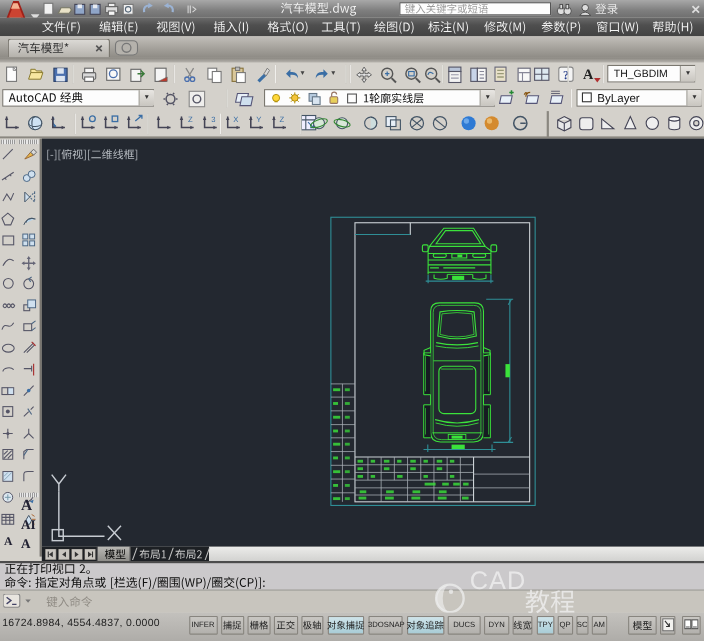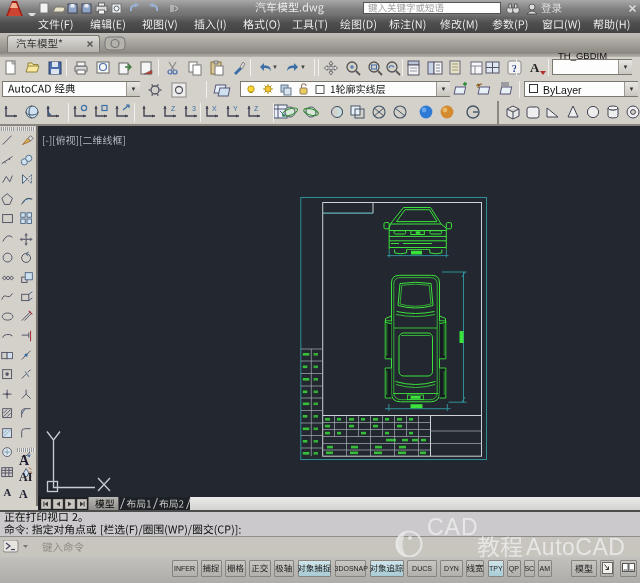--- a/index.html
+++ b/index.html
@@ -172,21 +172,21 @@
     <div style="position:absolute;left:318px;top:59px;width:1px;height:17px;background:#9a978f;border-right:1px solid #f0efec"></div>
     <div style="position:absolute;left:402px;top:59px;width:1px;height:17px;background:#9a978f;border-right:1px solid #f0efec"></div>
     <div style="position:absolute;left:516px;top:59px;width:1px;height:17px;background:#9a978f;border-right:1px solid #f0efec"></div>
     <div style="position:absolute;left:548px;top:59px;width:1px;height:17px;background:#9a978f;border-right:1px solid #f0efec"></div>
     <svg style="position:absolute;left:528px;top:59px" width="20" height="18" viewBox="0 0 20 18">
 <text x="2" y="13" font-family="Liberation Serif" font-size="13" font-weight="bold" fill="#222">A</text>
       <path d="M12 12 l6 0 l-3 4 z" fill="#b03030"></path>
     </svg>
     <div style="position:absolute;left:552px;top:59px;width:80px;height:16px;background:#fdfdfd;border:1px solid #7a776f"></div>
     <div style="position:absolute;left:618px;top:60px;width:14px;height:14px;background:linear-gradient(180deg,#e8e6e2,#c9c6c0);border-left:1px solid #9a978f;color:#333;font:6px/14px 'Liberation Sans',sans-serif;text-align:center">▼</div>
-    <div style="position:absolute;left:558px;top:50px;width:60px;height:11px;font:9.5px 'Liberation Sans',sans-serif;color:#111">TH_GBDIM</div>
+    <div style="position:absolute;left:558px;top:62px;width:60px;height:11px;font:9.5px 'Liberation Sans',sans-serif;color:#111">TH_GBDIM</div>
     <div style="position:absolute;left:0;top:79px;width:640px;height:21px;background:#d4d1cb"></div>
     <div style="position:absolute;left:2px;top:81px;width:138px;height:16px;background:#fdfdfd;border:1px solid #7a776f"></div>
     <div style="position:absolute;left:126px;top:82px;width:14px;height:14px;background:linear-gradient(180deg,#e8e6e2,#c9c6c0);border-left:1px solid #9a978f;color:#333;font:6px/14px 'Liberation Sans',sans-serif;text-align:center">▼</div>
     <svg style="position:absolute;left:146px;top:81px" width="18" height="18" viewBox="0 0 18 18">
       <circle cx="9" cy="9" r="4" fill="none" stroke="#556" stroke-width="1.4"></circle>
       <g stroke="#556" stroke-width="1.4">
         <path d="M9 9 m4.80 0.00 l1.60 0.00"></path>
         <path d="M9 9 m2.40 4.16 l0.80 1.39"></path>
         <path d="M9 9 m-2.40 4.16 l-0.80 1.39"></path>
         <path d="M9 9 m-4.80 0.00 l-1.60 0.00"></path>
@@ -538,22 +538,22 @@
 <path d="M3 3 l4 3 l-4 3" stroke="#446" fill="none" stroke-width="1.2"></path>
       <path d="M8 9.5 l4 0" stroke="#446" stroke-width="1.2"></path>
 <path d="M20 5 l5 0 l-2.5 3 z" fill="#777"></path>
 </svg>
     <svg style="position:absolute;left:395px;top:529px" width="30" height="30" viewBox="0 0 30 30">
 <circle cx="14" cy="15" r="12.5" fill="none" stroke="rgba(238,238,238,0.75)" stroke-width="2.2"></circle>
 <path d="M14 2.5 a12.5 12.5 0 0 0 0 25 a6.5 12.5 0 0 1 0 -25" fill="rgba(238,238,238,0.65)"></path>
 <circle cx="15" cy="9" r="2" fill="rgba(238,238,238,0.75)"></circle>
 </svg>
     <div style="position:absolute;left:427px;top:514px;font:23px 'Liberation Sans',sans-serif;color:rgba(240,240,240,0.78);letter-spacing:1px">CAD</div>
-    <div style="position:absolute;left:526px;top:534px;font:23px 'Liberation Sans',sans-serif;color:rgba(240,240,240,0.78);letter-spacing:0.5px">AutoCAD</div>
     <div style="position:absolute;left:0;top:557px;width:640px;height:26px;background:linear-gradient(180deg,#c3c1bd,#aeaca8)"></div>
+    <div style="position:absolute;left:2px;top:561px;font:9.5px 'Liberation Sans',sans-serif;color:#222;letter-spacing:0.3px">16724.8984, 4554.4837, 0.0000</div>
     <div style="position:absolute;left:171.5px;top:560px;width:26px;height:17px;background:linear-gradient(180deg,#c9c7c3,#b2b0ac);border:1px solid #88857f;border-radius:1px"></div>
     <div style="position:absolute;left:171.5px;top:560px;width:26px;height:17px;font:7px/17px 'Liberation Sans',sans-serif;color:#222;text-align:center">INFER</div>
     <div style="position:absolute;left:200.5px;top:560px;width:21px;height:17px;background:linear-gradient(180deg,#c9c7c3,#b2b0ac);border:1px solid #88857f;border-radius:1px"></div>
     <div style="position:absolute;left:225px;top:560px;width:21px;height:17px;background:linear-gradient(180deg,#c9c7c3,#b2b0ac);border:1px solid #88857f;border-radius:1px"></div>
     <div style="position:absolute;left:249px;top:560px;width:21.5px;height:17px;background:linear-gradient(180deg,#c9c7c3,#b2b0ac);border:1px solid #88857f;border-radius:1px"></div>
     <div style="position:absolute;left:273.5px;top:560px;width:20.5px;height:17px;background:linear-gradient(180deg,#c9c7c3,#b2b0ac);border:1px solid #88857f;border-radius:1px"></div>
     <div style="position:absolute;left:297.5px;top:560px;width:33.5px;height:17px;background:linear-gradient(180deg,#cfe4ea,#a8ccd6);border:1px solid #88857f;border-radius:1px"></div>
     <div style="position:absolute;left:334.5px;top:560px;width:31.5px;height:17px;background:linear-gradient(180deg,#c9c7c3,#b2b0ac);border:1px solid #88857f;border-radius:1px"></div>
     <div style="position:absolute;left:334.5px;top:560px;width:31.5px;height:17px;font:7px/17px 'Liberation Sans',sans-serif;color:#222;text-align:center">3DOSNAP</div>
     <div style="position:absolute;left:369.5px;top:560px;width:34px;height:17px;background:linear-gradient(180deg,#cfe4ea,#a8ccd6);border:1px solid #88857f;border-radius:1px"></div>

